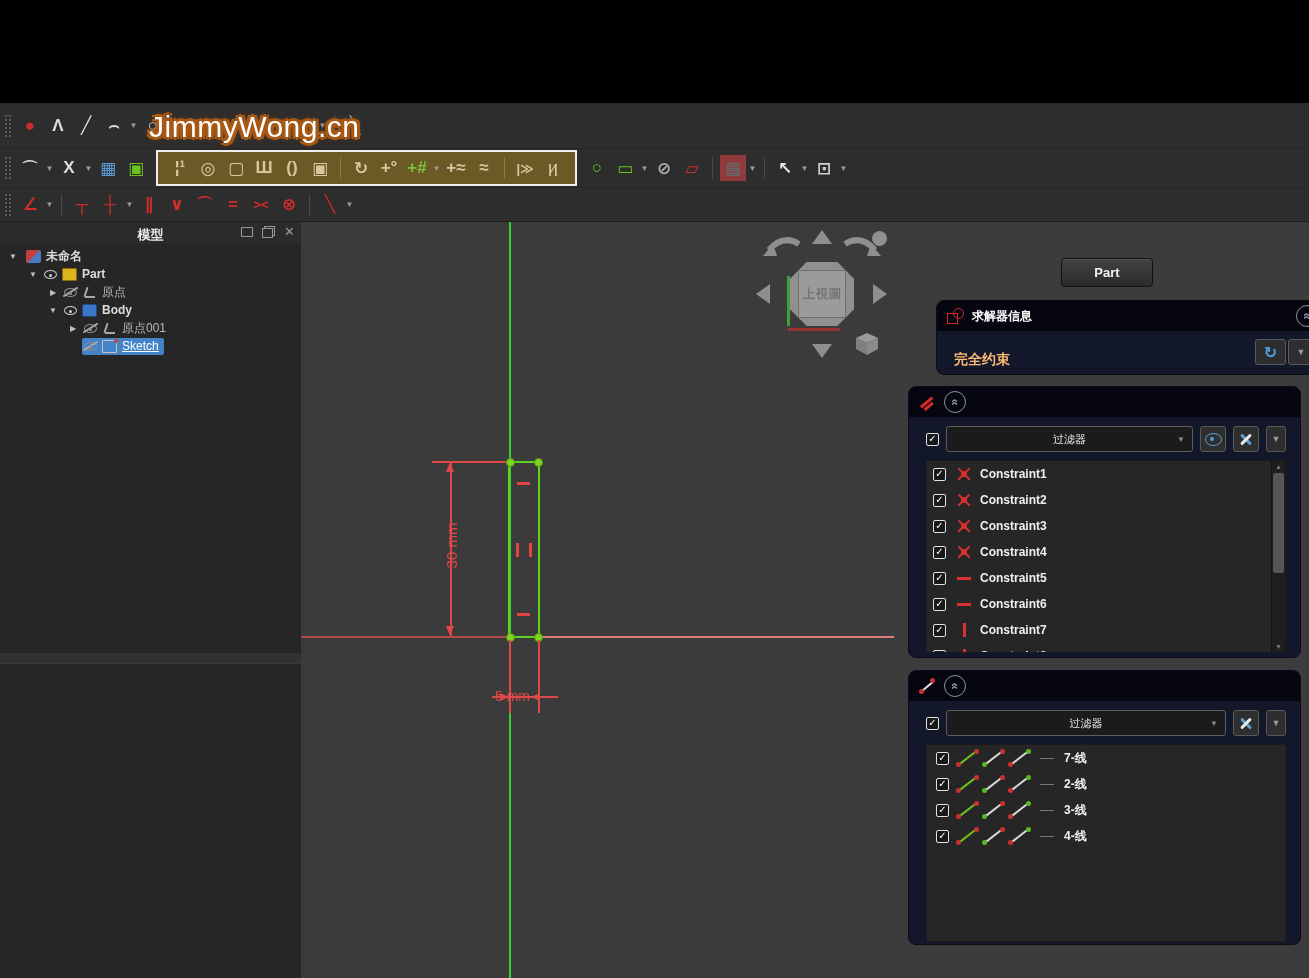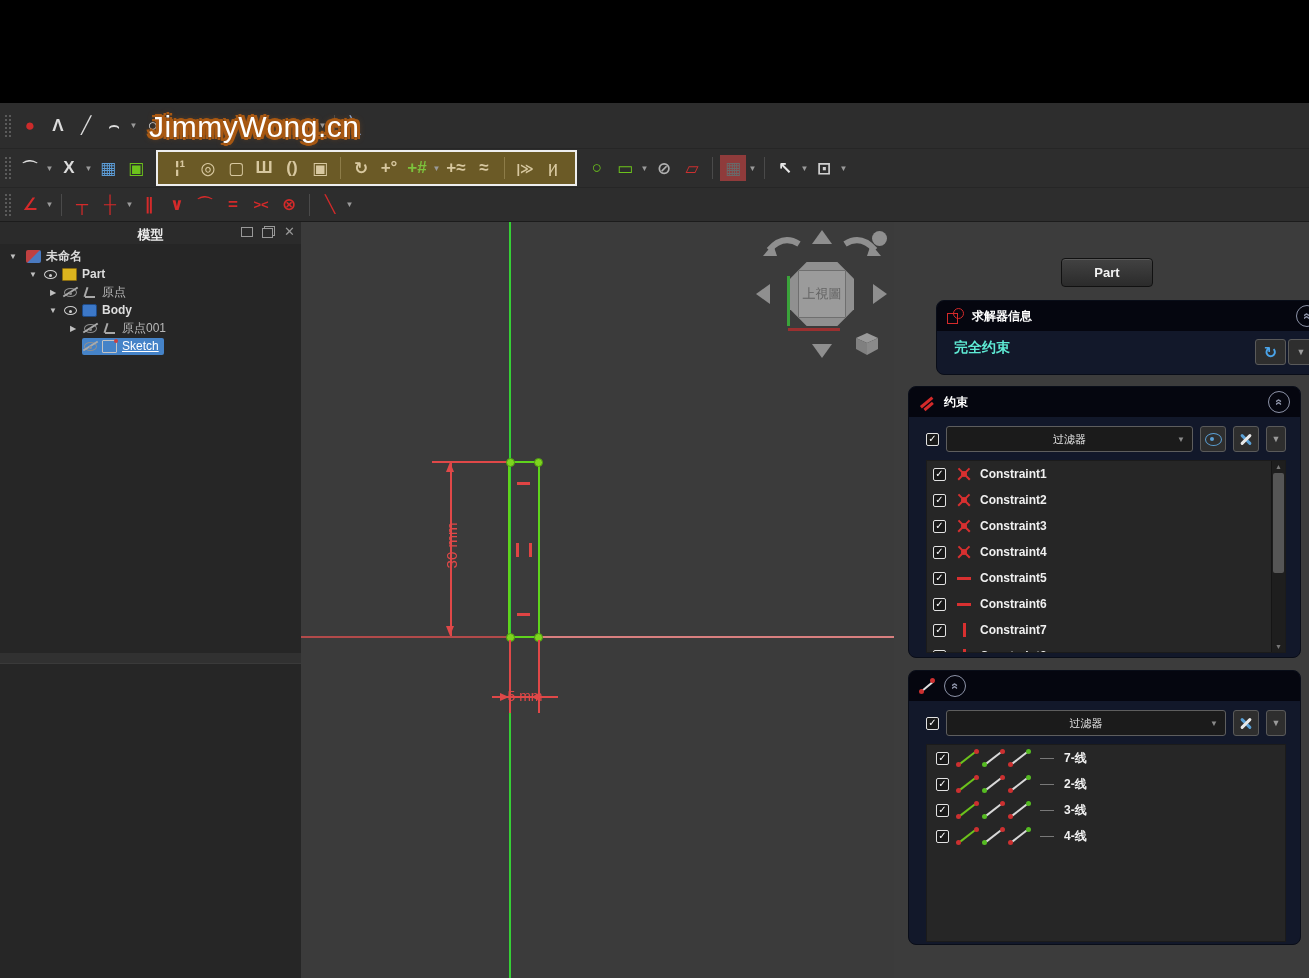--- a/index.html
+++ b/index.html
@@ -312,21 +312,21 @@
     <div class="vp-abs ctick" style="left:216px;top:260px;width:13px;height:3px;"></div>
     <div class="vp-abs ctick" style="left:216px;top:391px;width:13px;height:3px;"></div>
     <div class="vp-abs ctick" style="left:215px;top:321px;width:3px;height:14px;"></div>
     <div class="vp-abs ctick" style="left:228px;top:321px;width:3px;height:14px;"></div>
 
     <div class="vp-abs dim" style="left:208px;top:418px;width:1.5px;height:73px;"></div>
     <div class="vp-abs dim" style="left:237px;top:418px;width:1.5px;height:73px;"></div>
     <div class="vp-abs dim" style="left:191px;top:474px;width:66px;height:1.5px;"></div>
     <div class="vp-abs tri" style="left:199px;top:471px;border-top:4px solid transparent;border-bottom:4px solid transparent;border-left:9px solid #e04848;"></div>
     <div class="vp-abs tri" style="left:230px;top:471px;border-top:4px solid transparent;border-bottom:4px solid transparent;border-right:9px solid #e04848;"></div>
-    <div class="vp-abs dim-label" style="left:194px;top:466px;width:60px;text-align:center;font-size:14px;">5 mm</div>
+    <div class="vp-abs dim-label" style="left:194px;top:466px;width:60px;text-align:left;font-size:14px;">5 mm</div>
 
     <div class="vp-abs nav-face">
       <div class="nav-face-inner">上視圖</div>
     </div>
     <div class="vp-abs" style="left:486px;top:54px;width:3px;height:50px;background:#3aa33a;"></div>
     <div class="vp-abs" style="left:487px;top:106px;width:52px;height:3px;background:#9b3030;"></div>
     <div class="vp-abs nav-tri" style="left:511px;top:8px;border-bottom:14px solid #8f8f8f;border-top:none;"></div>
     <div class="vp-abs nav-tri" style="left:511px;top:122px;border-top:14px solid #8f8f8f;border-bottom:none;"></div>
     <div class="vp-abs nav-tri" style="left:455px;top:62px;border-right:14px solid #8f8f8f;border-left:none;"></div>
     <div class="vp-abs nav-tri" style="left:572px;top:62px;border-left:14px solid #8f8f8f;border-right:none;"></div>
@@ -352,32 +352,31 @@
 
     <div class="section" style="top:78px;height:75px;margin-left:28px;">
       <div class="sec-head">
         <div class="sic sic-solver"></div>
         <div class="sec-title">求解器信息</div>
         <div class="chev">
             <span>«</span>
           </div>
       </div>
       <div style="position:relative;height:44px;">
-        <div style="position:absolute;left:17px;top:8px;color:#5eead4;font-weight:bold;font-size:14px;">完全约束</div>
+        <div style="position:absolute;left:17px;top:20px;color:#fdba74;font-weight:bold;font-size:14px;">完全约束</div>
         <div class="btn-sq" style="position:absolute;right:42px;top:8px;width:31px;">
           <span style="color:#4aa3e8;font-weight:bold;font-size:16px;">↻</span>
         </div>
         <div class="btn-sq ddbtn" style="position:absolute;right:14px;top:8px;width:26px;">▼</div>
       </div>
     </div>
 
     <div class="section" style="top:164px;height:272px;">
       <div class="sec-head">
         <div class="sic sic-constraint"></div>
-        <div class="sec-title">约束</div>
         <div class="chev">
             <span>«</span>
           </div>
       </div>
       <div class="flt-row">
         <div class="cb"><span>✓</span></div>
         <div class="combo">
           <span>过滤器</span>
           <span class="arr">▼</span>
         </div>

